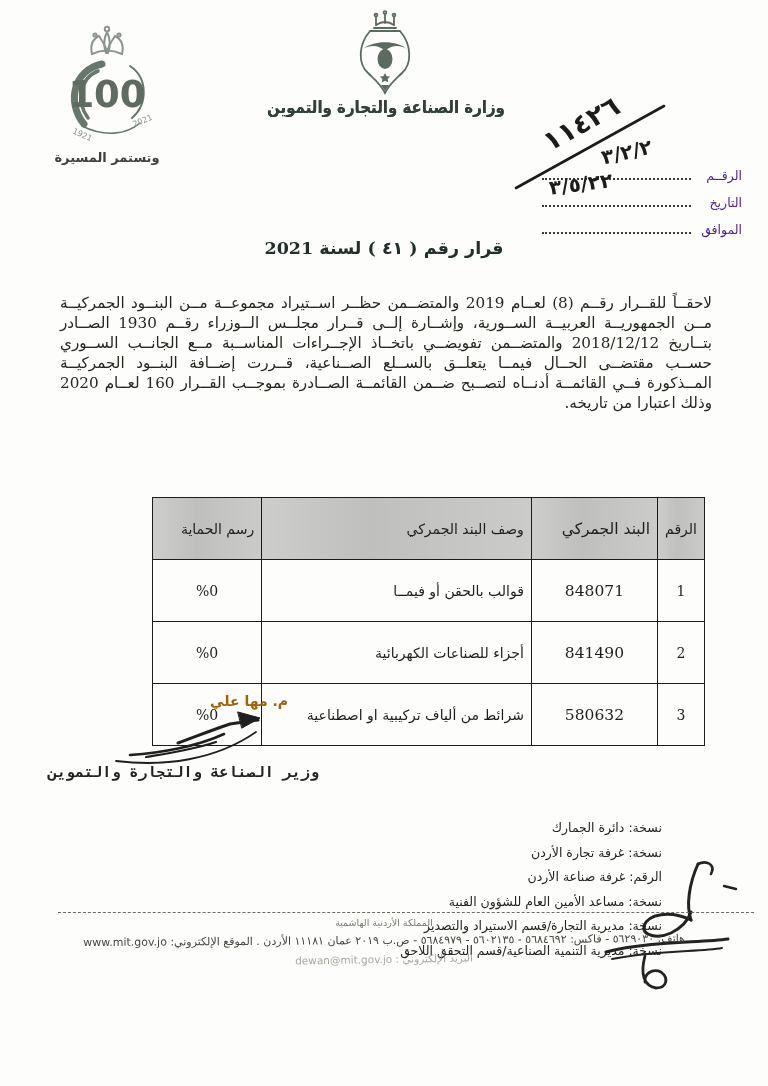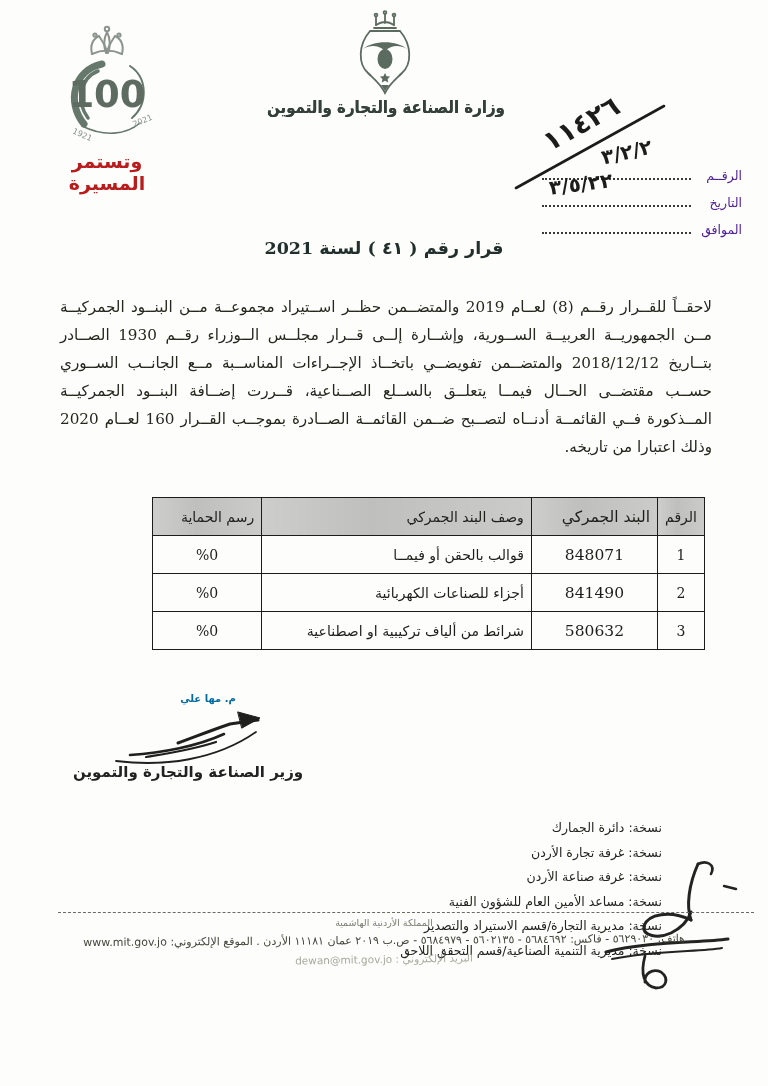--- a/index.html
+++ b/index.html
@@ -3,21 +3,21 @@
 <meta charset="utf-8">
 <style>
   html,body{margin:0;padding:0;background:#e8e8e6;}
   .page{
     position:relative;width:768px;height:1086px;margin:0 auto;
     background:#fdfdfb;overflow:hidden;
     font-family:"DejaVu Sans",sans-serif;color:#22231f;
   }
   
   .centennial{position:absolute;left:48px;top:20px;width:118px;text-align:center;}
-  .centennial .tagline{margin-top:2px;font-size:19px;font-weight:bold;color:#b91c1c;direction:rtl;}
+  .centennial .tagline{margin-top:2px;font-size:13px;font-weight:bold;color:#404040;direction:rtl;}
   .coat{position:absolute;left:339px;top:10px;width:92px;height:88px;}
   .ministry-name{
     position:absolute;left:264px;top:98px;width:244px;text-align:center;direction:rtl;
     font-size:15px;font-weight:bold;color:#34403a;letter-spacing:.5px;
     transform:scaleY(1.12);text-shadow:0 0 .6px #34403a;
   }
   
   .registry{position:absolute;right:26px;top:156px;width:200px;direction:rtl;}
   .reg-row{display:flex;align-items:flex-end;height:27px;}
   .reg-label{font-size:12.5px;color:#4c1d95;white-space:nowrap;width:47px;}
@@ -28,43 +28,43 @@
   .hand-date{left:549px;top:172px;font-size:20px;transform:rotate(-7deg);letter-spacing:2px;}
   .ref-slash{position:absolute;left:512px;top:98px;}
   
   .doc-title{
     position:absolute;top:238px;left:0;width:100%;text-align:center;direction:rtl;
     font-size:17.5px;font-weight:bold;color:#21302c;
     font-family:"DejaVu Serif","DejaVu Sans",sans-serif;
   }
   .doc-body{
     position:absolute;top:293px;left:60px;width:652px;direction:rtl;
-    text-align:justify;font-size:15.2px;line-height:28px;color:#26261f;
+    text-align:justify;font-size:15.2px;line-height:20px;color:#26261f;
     font-family:"DejaVu Serif","DejaVu Sans",sans-serif;
   }
   
   .items-table{
     position:absolute;top:497px;left:152px;width:553px;direction:rtl;
     border-collapse:collapse;font-size:14px;color:#1d1d1a;
     font-family:"DejaVu Serif","DejaVu Sans",sans-serif;
   }
-  .items-table th,.items-table td{border:1.6px solid #1c1c1a;height:29px;padding:4px 7px;}
+  .items-table th,.items-table td{border:1.6px solid #1c1c1a;height:29px;padding:16px 7px;}
   .items-table th{background:linear-gradient(90deg,#cdcdcb,#bfbfbd 40%,#cbcbc9);font-weight:normal;}
   .col-no{width:32px;text-align:center;}
   .col-code{width:112px;text-align:center;font-size:15.5px;}
   .col-desc{width:258px;text-align:right;margin-top:20px;}
   .col-fee{width:95px;text-align:center;}
   .fee-val{direction:ltr;unicode-bidi:bidi-override;}
   th.col-code,th.col-desc,th.col-fee{text-align:right;}
   
-  .sig-name{position:absolute;top:693px;left:128px;width:160px;text-align:center;direction:rtl;
-    font-size:10px;font-weight:bold;color:#0369a1;}
+  .sig-name{position:absolute;top:693px;left:128px;width:160px;direction:rtl;
+    font-size:14px;font-weight:bold;color:#a16207;}
   .sig-scribble{position:absolute;left:100px;top:706px;}
-  .sig-title{position:absolute;top:763px;left:48px;width:280px;text-align:center;direction:rtl;
-    font-size:15px;font-weight:bold;color:#222;}
+  .sig-title{position:absolute;top:763px;left:48px;width:280px;text-align:left;direction:rtl;
+    font-size:15px;font-weight:bold;color:#222;font-family:Liberation Mono, monospace;}
   
   .copies{position:absolute;top:816px;right:106px;direction:rtl;text-align:right;
     font-size:12.5px;color:#23231f;line-height:24.5px;}
   .copies div{white-space:nowrap;margin-left:32px;}
   .copies-scribble{position:absolute;left:548px;top:856px;}
   
   .footer{position:absolute;left:0;top:912px;width:100%;}
   .footer-rule{margin:0 14px 0 58px;border-top:1.5px dashed #6b6b65;}
   .footer-kingdom{margin-top:4px;text-align:center;direction:rtl;font-size:9.5px;color:#58584e;opacity:.8;}
   .footer-contact{margin-top:6px;text-align:center;direction:rtl;font-size:11px;color:#44443c;
@@ -189,21 +189,21 @@
       <path d="M124,28 C98,40 62,47 30,49" stroke-width="2.6"></path>
       <path d="M116,36 C92,44 64,48 46,51" stroke-width="2.2"></path>
       <path d="M156,26 C116,54 64,61 16,55" stroke-width="1.8"></path>
     </g>
   </svg>
   <div class="sig-title">وزير الصناعة والتجارة والتموين</div>
 
   <div class="copies">
     <div>نسخة: دائرة الجمارك</div>
     <div>نسخة: غرفة تجارة الأردن</div>
-    <div>نسخة: غرفة صناعة الأردن</div>
+    <div>الرقم: غرفة صناعة الأردن</div>
     <div>نسخة: مساعد الأمين العام للشؤون الفنية</div>
     <div>نسخة: مديرية التجارة/قسم الاستيراد والتصدير</div>
     <div>نسخة: مديرية التنمية الصناعية/قسم التحقق اللاحق</div>
   </div>
 
   <svg class="copies-scribble" width="200" height="138">
     <g stroke="#232321" fill="none" stroke-linecap="round">
       <path d="M150,8 C158,4 168,8 163,18" stroke-width="2.6"></path>
       <path d="M150,8 C141,28 138,50 143,64" stroke-width="3"></path>
       <path d="M176,30 l12,3" stroke-width="2.4"></path>

